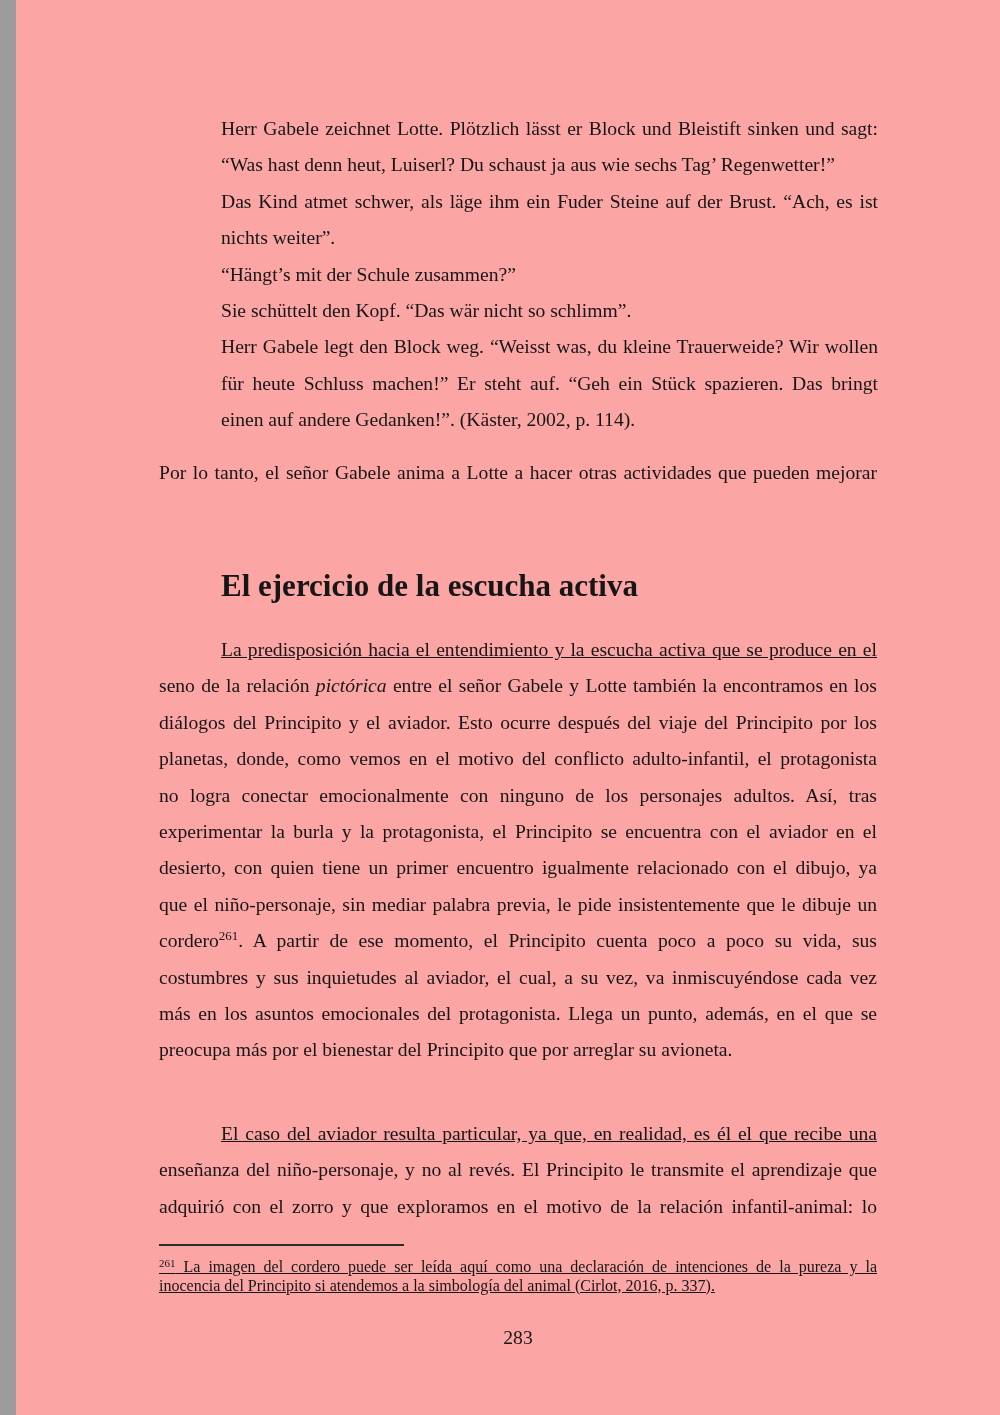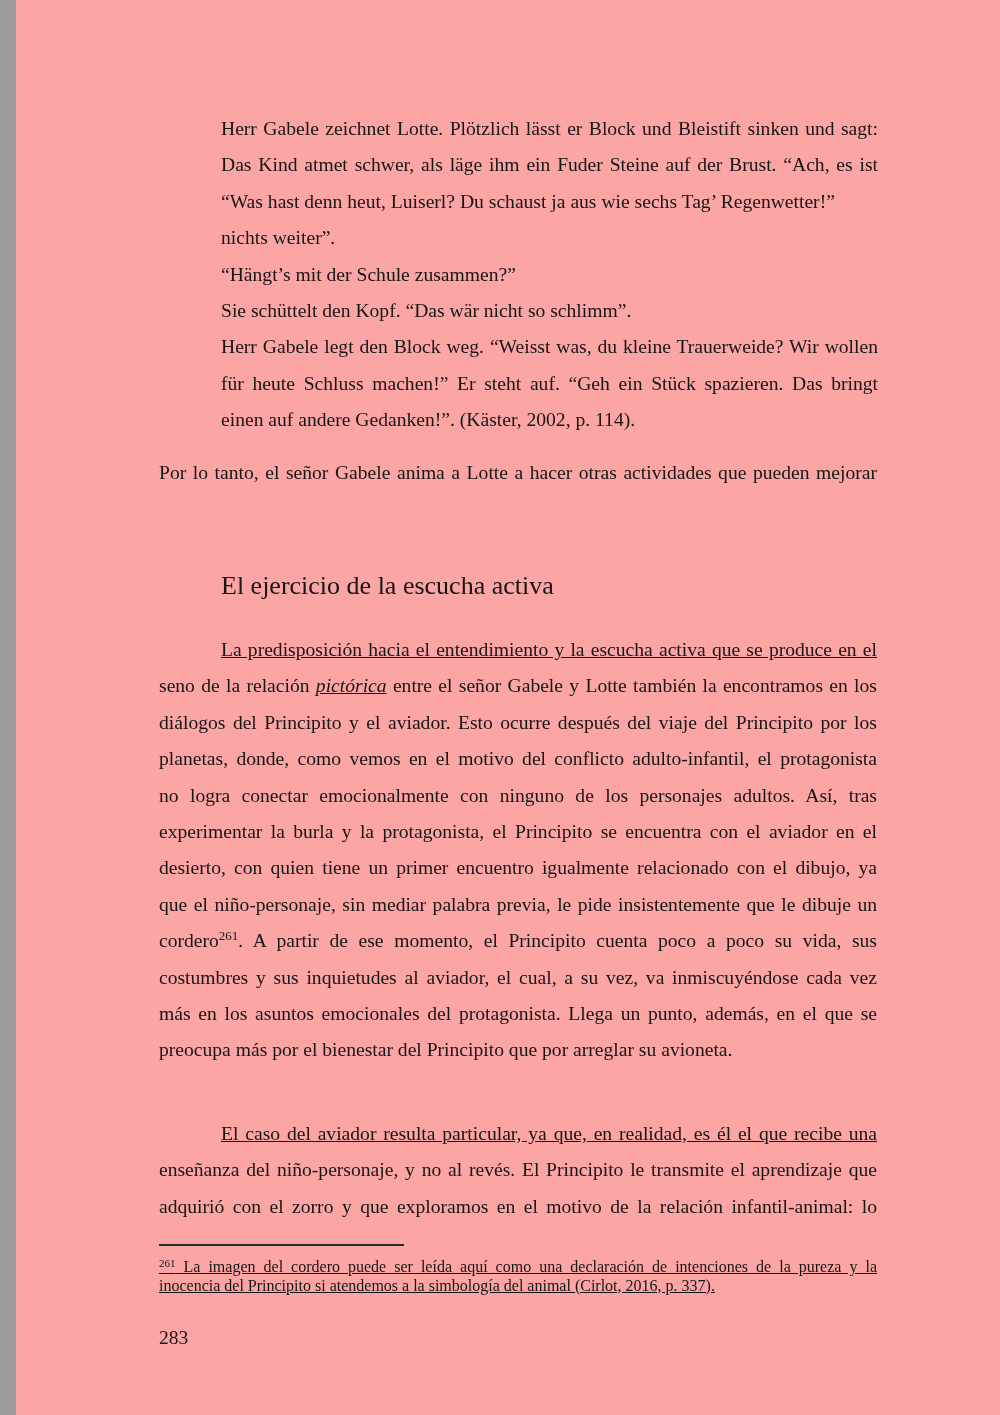--- a/index.html
+++ b/index.html
@@ -18,31 +18,31 @@
     font-size: 19.6px;
     line-height: 36.4px;
   }
   .quote      { left: 205px; top: 111px;  width: 657px; }
   .para1      { left: 143px; top: 455px;  width: 718px; }
   .para2      { left: 143px; top: 632px;  width: 718px; }
   .para3      { left: 143px; top: 1116px; width: 718px; }
   .heading {
     position: absolute;
     left: 205px; top: 571px;
-    font-size: 26px;
+    font-size: 31px;
     line-height: 30px;
-    font-weight: normal;
+    font-weight: bold;
     margin: 0;
     white-space: nowrap;
   }
   .line { text-align: justify; }
   .line.fill { text-align-last: justify; }
   .line.end  { text-align-last: left; }
   .line.indent { padding-left: 62px; text-decoration: underline; }
-  em { font-style: italic; text-decoration: underline; }
+  em { font-style: italic; }
   sup.ref {
     font-size: 13px;
     line-height: 0;
     position: relative;
     top: -7px;
     vertical-align: baseline;
   }
   .fn-sep {
     position: absolute;
     left: 143px; top: 1244px;
@@ -57,32 +57,32 @@
     line-height: 18.6px;
     text-decoration: underline;
   }
   .footnote sup.ref { font-size: 11px; top: -5px; }
   .pagenum {
     position: absolute;
     left: 143px; top: 1320px;
     width: 718px;
     font-size: 19.6px;
     line-height: 36.4px;
-    text-align: left;
+    text-align: center;
   }
 </style>
 </head>
 <body>
 
 <div class="page">
 
   <div class="quote bodytext">
     <div class="line fill">Herr Gabele zeichnet Lotte. Plötzlich lässt er Block und Bleistift sinken und sagt:</div>
+    <div class="line end">“Was hast denn heut, Luiserl? Du schaust ja aus wie sechs Tag’ Regenwetter!”</div>
     <div class="line fill">Das Kind atmet schwer, als läge ihm ein Fuder Steine auf der Brust. “Ach, es ist</div>
-    <div class="line end">“Was hast denn heut, Luiserl? Du schaust ja aus wie sechs Tag’ Regenwetter!”</div>
     <div class="line end">nichts weiter”.</div>
     <div class="line end">“Hängt’s mit der Schule zusammen?”</div>
     <div class="line end">Sie schüttelt den Kopf. “Das wär nicht so schlimm”.</div>
     <div class="line fill">Herr Gabele legt den Block weg. “Weisst was, du kleine Trauerweide? Wir wollen</div>
     <div class="line fill">für heute Schluss machen!” Er steht auf. “Geh ein Stück spazieren. Das bringt</div>
     <div class="line end">einen auf andere Gedanken!”. (Käster, 2002, p. 114).</div>
   </div>
 
   <div class="para1 bodytext">
     <div class="line fill">Por lo tanto, el señor Gabele anima a Lotte a hacer otras actividades que pueden mejorar</div>

